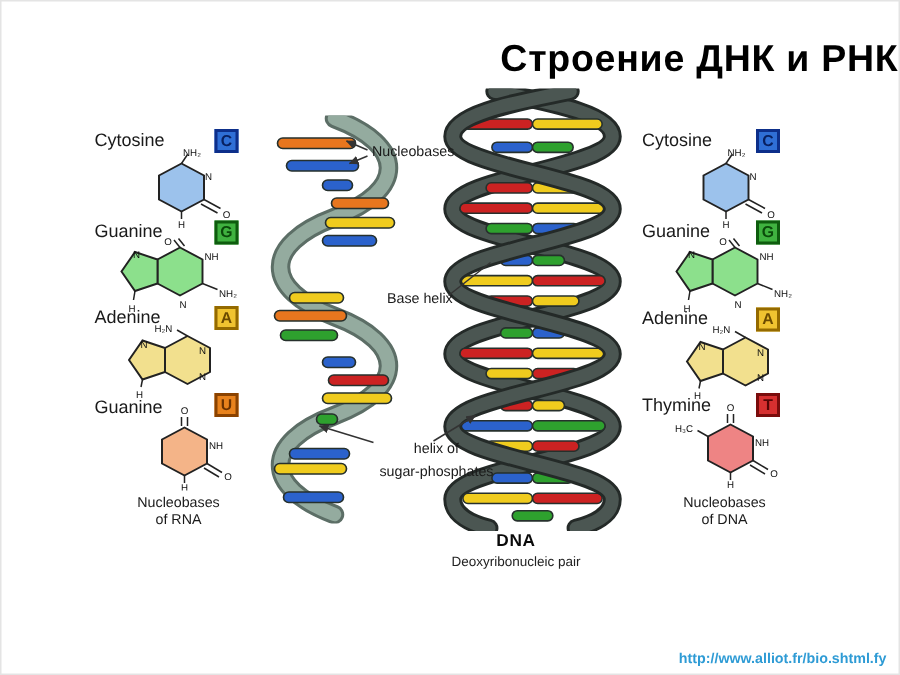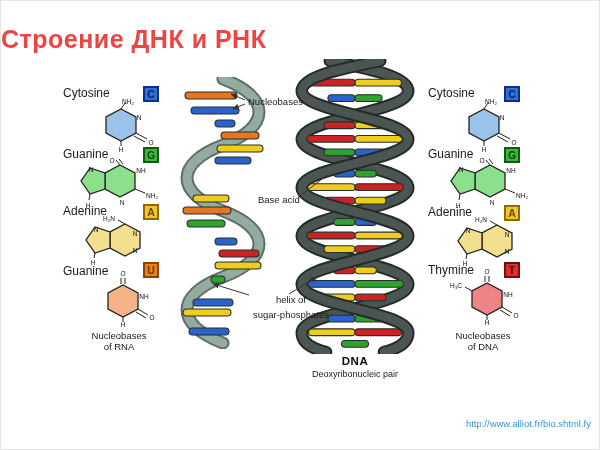--- a/index.html
+++ b/index.html
@@ -3,39 +3,39 @@
 <meta charset="utf-8">
 <style>
   html,body{margin:0;padding:0;background:#fff;}
   .slide{
     position:relative;width:600px;height:450px;background:#ffffff;
     font-family:"Liberation Sans",sans-serif;overflow:hidden;
     border:1px solid #e4e4e4;box-sizing:border-box;
   }
   .abs{position:absolute;}
   .title{
-    top:24px;left:0;width:100%;text-align:left;
-    font-size:25px;font-weight:bold;color:#ef4444;letter-spacing:.5px;
+    top:24px;left:0;width:100%;text-align:right;
+    font-size:25px;font-weight:bold;color:#000000;letter-spacing:.5px;
   }
   .base-name{font-size:12px;color:#1a1a1a;}
   .badge{
     width:16px;height:16px;box-sizing:border-box;border:2px solid;
     text-align:center;line-height:12px;font-size:10.5px;font-weight:bold;
   }
   .bg-C{background:#2f6fd6;border-color:#0d2f8a;color:#082060;}
   .bg-G{background:#3fb23f;border-color:#0e5c0e;color:#0a4a0a;}
   .bg-A{background:#f0c330;border-color:#946a00;color:#6b4a00;}
   .bg-U{background:#e8821c;border-color:#8a4200;color:#6b3200;}
   .bg-T{background:#d63030;border-color:#7a0c0c;color:#550505;}
   .caption{font-size:9.5px;color:#1a1a1a;text-align:center;line-height:11px;}
   .seclabel{font-size:9.5px;color:#1a1a1a;white-space:nowrap;}
   .nameblock{text-align:center;}
   .abbr{font-weight:bold;font-size:11.5px;color:#0a0a0a;letter-spacing:.5px;}
   .fullname{font-size:9px;color:#222;margin-top:2px;}
-  .url{font-size:9.5px;font-weight:normal;color:#2e9bd5;text-decoration:none;}
+  .url{font-size:9.5px;font-weight:bold;color:#2e9bd5;text-decoration:none;margin-top:16px;}
   svg{display:block;}
   svg text.atom{font-size:6.5px;fill:#101010;font-family:"Liberation Sans",sans-serif;text-anchor:middle;}
   .ring{stroke:#222;stroke-width:1.3;}
   .bond{stroke:#222;stroke-width:1;}
   .m-cy{fill:#9cc2ec;}
   .m-gu{fill:#8ce08c;}
   .m-ad{fill:#f2e08e;}
   .m-ur{fill:#f4b488;}
   .m-th{fill:#ee8484;}
   .bar{stroke:#26302c;stroke-width:1.1;}
@@ -257,24 +257,24 @@
       </marker>
     </defs>
     <line class="lead" x1="244" y1="99" x2="230" y2="93" marker-end="url(#ah)"></line>
     <line class="lead" x1="244" y1="103" x2="232" y2="108" marker-end="url(#ah)"></line>
     <line class="lead" x1="298" y1="196" x2="326" y2="174"></line>
     <line class="lead" x1="248" y1="294" x2="212" y2="283" marker-end="url(#ah)"></line>
     <line class="lead" x1="288" y1="293" x2="316" y2="276" marker-end="url(#ah)"></line>
   </svg>
 
   <div class="abs seclabel" style="left:247px;top:95px">Nucleobases</div>
-  <div class="abs seclabel" style="left:257px;top:193px">Base acid</div>
+  <div class="abs seclabel" style="left:257px;top:193px">Base helix</div>
   <div class="abs seclabel" style="left:245px;top:293px;width:60px;text-align:right">helix of</div>
   <div class="abs seclabel" style="left:222px;top:308px;width:106px;text-align:right">sugar-phosphates</div>
 
-  <div class="abs nameblock" style="left:294px;top:354px;width:120px">
+  <div class="abs nameblock" style="left:283px;top:354px;width:120px">
     <div class="abbr">DNA</div>
     <div class="fullname">Deoxyribonucleic pair</div>
   </div>
 
   <a class="abs url" href="#" style="right:8px;top:417px">http://www.alliot.fr/bio.shtml.fy</a>
 
 </div>
 
 </body></html>

